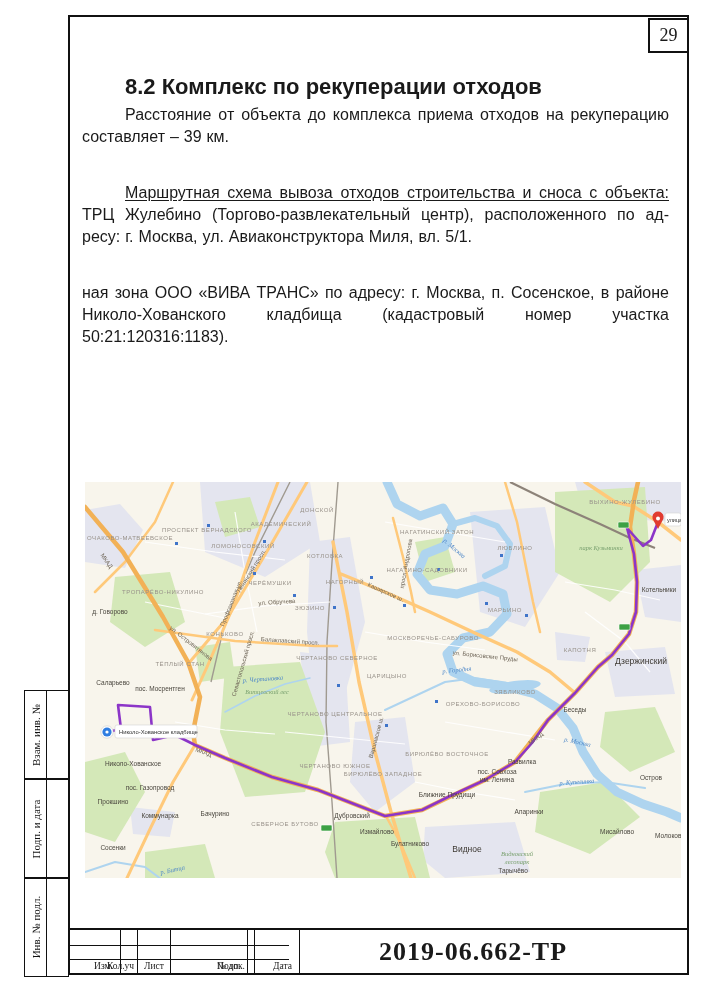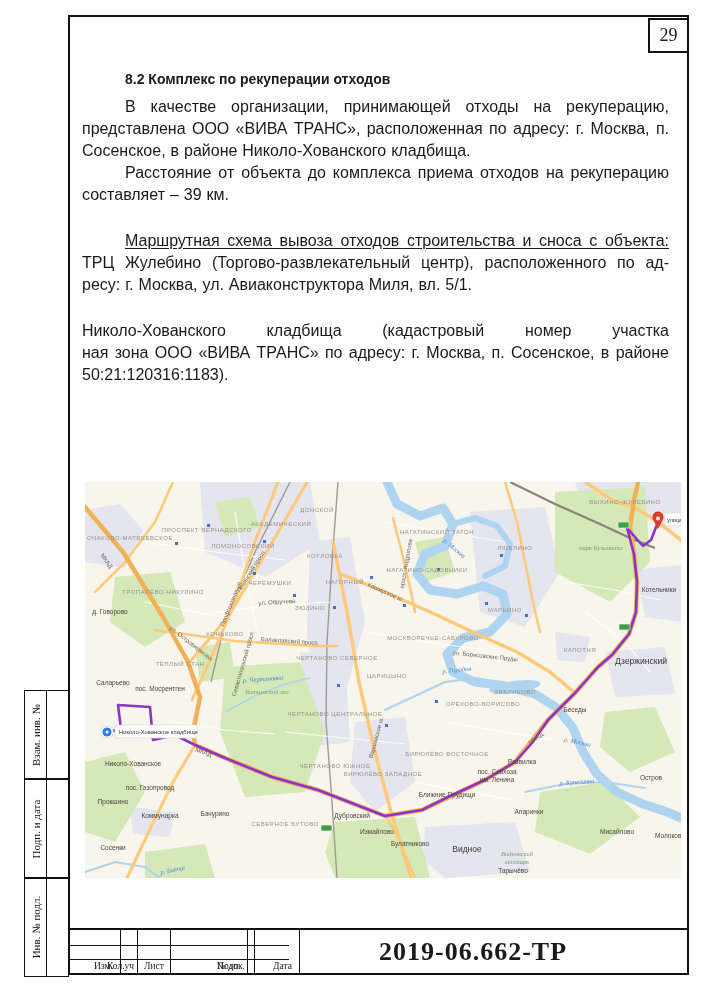--- a/index.html
+++ b/index.html
@@ -5,23 +5,23 @@
   html,body{margin:0;padding:0;background:#fff;}
   body{width:707px;height:1000px;position:relative;font-family:"Liberation Sans",sans-serif;color:#1a1a1a;overflow:hidden;}
   .frame{position:absolute;left:68px;top:15px;width:617px;height:956px;border:2px solid #111;}
   .pagenum-box{position:absolute;left:648px;top:18px;width:37px;height:31px;border:2px solid #111;display:flex;align-items:center;justify-content:center;font-family:"Liberation Serif",serif;font-size:18px;}
   
   .side-box{position:absolute;left:24px;width:43px;border:1.5px solid #111;display:flex;}
   .side-box .lbl{width:21px;border-right:1.5px solid #111;position:relative;overflow:hidden;}
   .side-box .lbl span{position:absolute;left:50%;top:50%;transform:translate(-50%,-50%) rotate(-90deg);white-space:nowrap;font-family:"Liberation Serif",serif;font-size:11px;color:#111;}
   
   .content{position:absolute;left:82px;top:60px;width:587px;}
-  .heading{font-size:14px;font-weight:bold;height:22px;line-height:22px;padding-left:43px;margin:8px 0 6px 0;}
+  .heading{font-size:22px;font-weight:bold;height:22px;line-height:22px;padding-left:43px;margin:16px 0 6px 0;}
   .para{margin:0;}
-  .para.gap{margin-top:24px;}
+  .para.gap{margin-top:34px;}
   .line{font-size:16px;height:22px;line-height:21.9px;text-align:justify;text-align-last:justify;word-spacing:.5px;}
   .line.first{padding-left:43px;}
   .line.last{text-align-last:left;}
   .line.ul{text-decoration:underline;text-underline-offset:2px;}
   
   .map-wrap{position:absolute;left:85px;top:482px;width:596px;height:396px;}
   svg{display:block;}
   .ml-d{font-size:6px;fill:#98928a;letter-spacing:.55px;font-family:"Liberation Sans",sans-serif;}
   .ml-t{font-size:6.5px;fill:#4a463e;font-family:"Liberation Sans",sans-serif;}
   .ml-b{font-size:8.5px;fill:#3c3832;font-family:"Liberation Sans",sans-serif;}
@@ -56,36 +56,31 @@
 <div class="side-box" style="top:877px;height:98px;">
   <div class="lbl">
       <span>Инв. № подл.</span>
     </div>
 </div>
 
 <div class="content">
   <div class="heading">8.2 Комплекс по рекуперации отходов</div>
   <div id="paras">
       <div class="para">
-        <div class="line first">В качестве организации, принимающей отходы на рекуперацию,</div>
-        <div class="line">представлена ООО «ВИВА ТРАНС», расположенная по адресу: г. Москва, п.</div>
-        <div class="line last">Сосенское, в районе Николо-Хованского кладбища.</div>
-      </div>
-      <div class="para">
         <div class="line first">Расстояние от объекта до комплекса приема отходов на рекуперацию</div>
         <div class="line last">составляет – 39 км.</div>
       </div>
       <div class="para gap">
         <div class="line first ul">Маршрутная схема вывоза отходов строительства и сноса с объекта:</div>
         <div class="line">ТРЦ Жулебино (Торгово-развлекательный центр), расположенного по ад-</div>
         <div class="line last">ресу: г. Москва, ул. Авиаконструктора Миля, вл. 5/1.</div>
       </div>
       <div class="para gap">
+        <div class="line">ная зона ООО «ВИВА ТРАНС» по адресу: г. Москва, п. Сосенское, в районе</div>
         <div class="line">Николо-Хованского кладбища (кадастровый номер участка</div>
-        <div class="line">ная зона ООО «ВИВА ТРАНС» по адресу: г. Москва, п. Сосенское, в районе</div>
         <div class="line last">50:21:120316:1183).</div>
       </div>
     </div>
 </div>
 
 <div class="map-wrap">
 <svg width="596" height="396" viewBox="0 0 596 396">
   <rect x="0" y="0" width="596" height="396" fill="#f8f5ec"></rect>
 
   <g fill="#e4e5ef">

